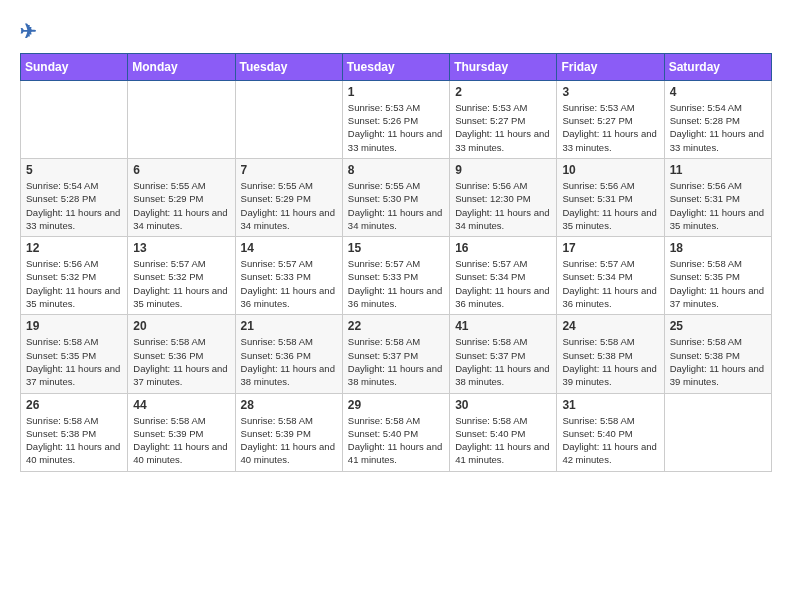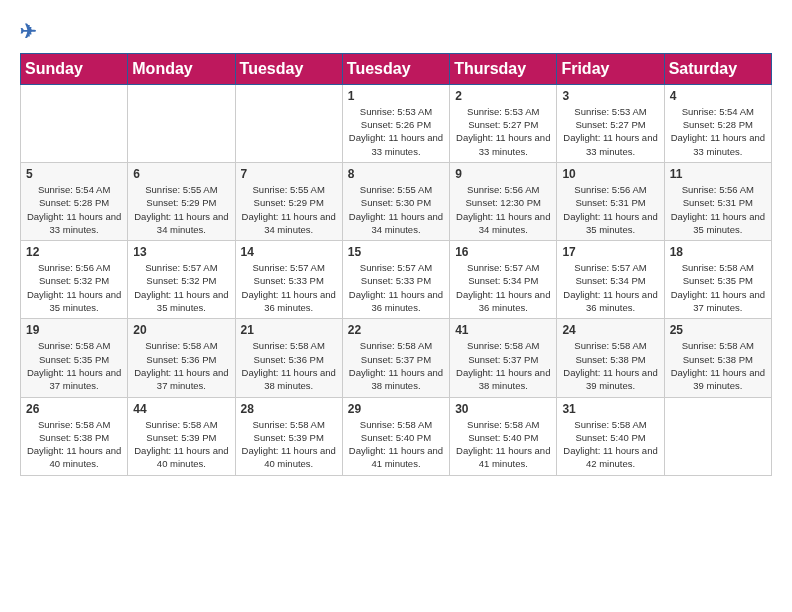--- a/index.html
+++ b/index.html
@@ -40,23 +40,23 @@
     .subtitle {
       font-size: 14px;
       color: #555;
     }
     .calendar {
       width: 100%;
       border-collapse: collapse;
       border: 1px solid #ccc;
     }
     .calendar th {
-      background: #be185d;
+      background: #8b5cf6;
       color: #fff;
-      font-size: 16px;
+      font-size: 12px;
       font-weight: bold;
       padding: 6px 4px;
       text-align: left;
       border: 1px solid #2a5a9a;
     }
     .calendar td {
       vertical-align: top;
       border: 1px solid #ccc;
       padding: 4px 5px;
       width: 107px;
@@ -71,21 +71,20 @@
     .day-num {
       font-size: 12px;
       font-weight: bold;
       margin-bottom: 2px;
       display: block;
     }
     .day-info {
       font-size: 9.5px;
       line-height: 1.4;
       color: #333;
-      text-align: center;
     }
     .empty {
       background: #f9f9f9;
     }
   </style>
 </head>
 <body>
 
 <div class="container">
   <div class="header">

